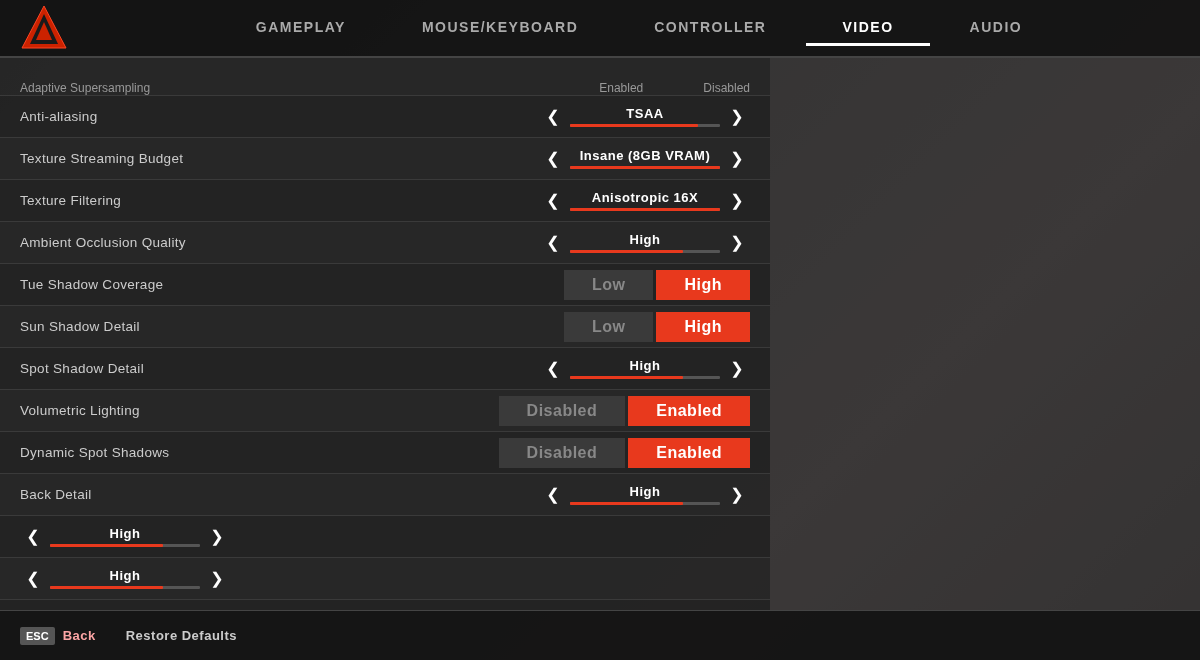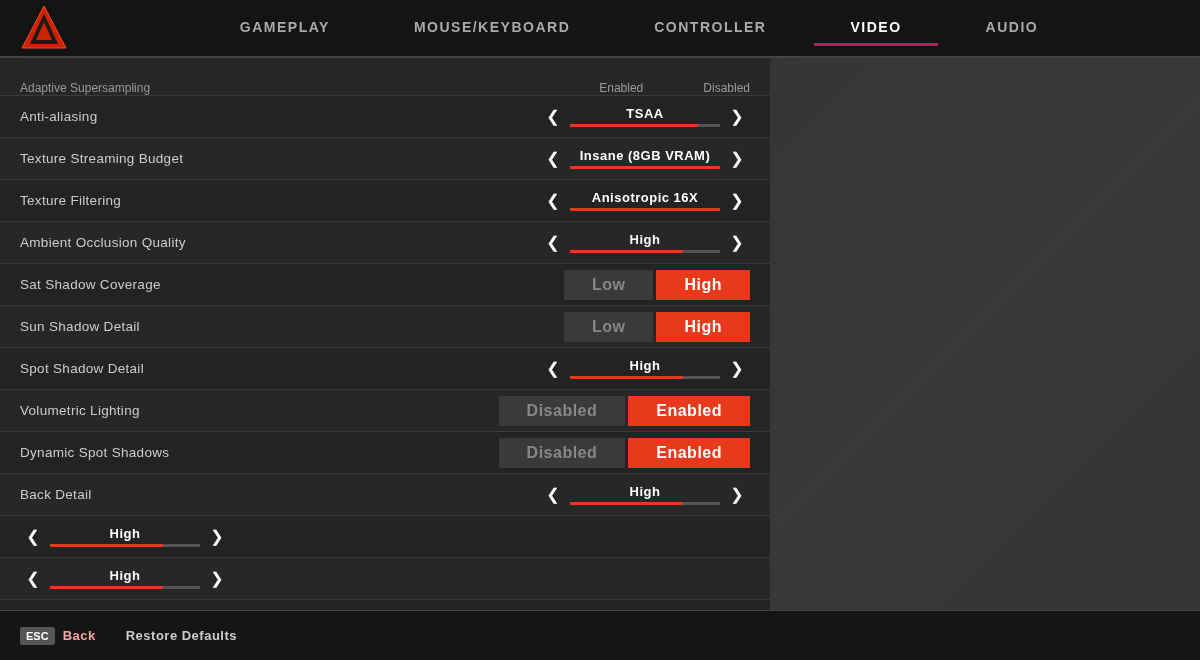--- a/index.html
+++ b/index.html
@@ -37,39 +37,39 @@
       width: 48px;
       height: 48px;
       margin-right: 30px;
       flex-shrink: 0;
     }
 
     .nav-tabs {
       display: flex;
       flex: 1;
       justify-content: center;
-      gap: 12px;
+      gap: 4px;
     }
 
     .nav-tab {
       padding: 8px 36px;
       color: #aaa;
       font-size: 14px;
       font-weight: bold;
       letter-spacing: 1.5px;
       text-transform: uppercase;
       cursor: pointer;
       border-bottom: 3px solid transparent;
       transition: color 0.2s;
       user-select: none;
     }
 
     .nav-tab.active {
       color: #fff;
-      border-bottom: 3px solid #be185d;
+      border-bottom: 3px solid #ffffff;
     }
 
     
     .main-content {
       position: relative;
       z-index: 5;
       display: flex;
       height: calc(660px - 58px - 50px);
     }
 
@@ -347,21 +347,21 @@
             <div class="value-box">
               <div class="value-text">High</div>
               <div class="value-bar">
                 <div class="value-bar-fill" style="width: 75%;"></div>
               </div>
             </div>
             <button class="arrow-btn">❯</button>
           </div>
         </div>
         <div class="setting-row">
-          <span class="setting-label">Sat Shadow Coverage</span>
+          <span class="setting-label">Tue Shadow Coverage</span>
           <div class="setting-control">
             <div class="toggle-control">
               <button class="toggle-btn inactive">Low</button>
               <button class="toggle-btn active">High</button>
             </div>
           </div>
         </div>
         <div class="setting-row">
           <span class="setting-label">Sun Shadow Detail</span>
           <div class="setting-control">

